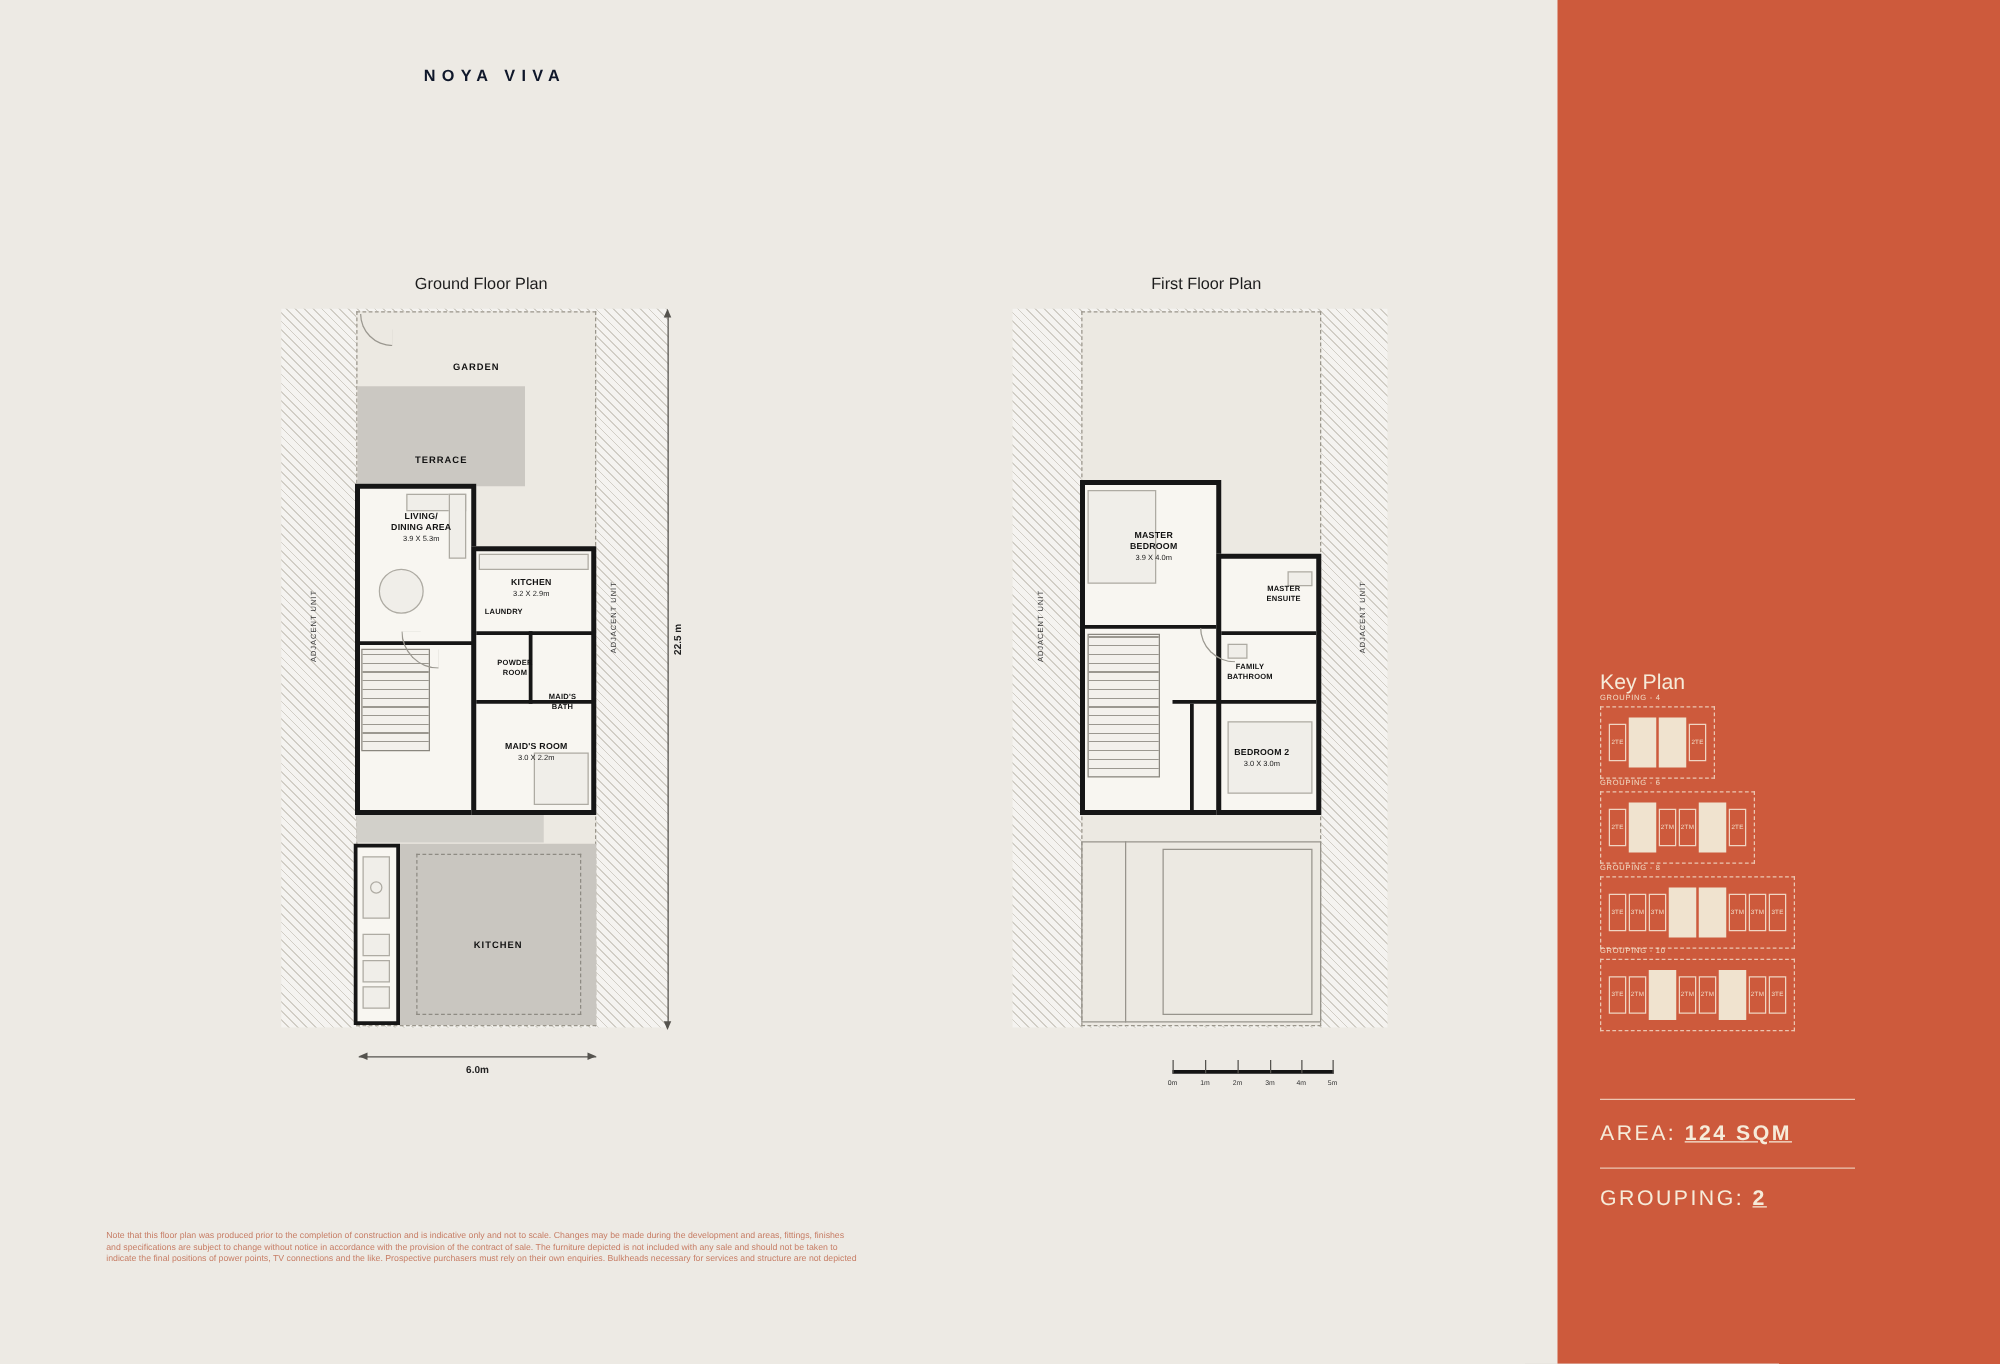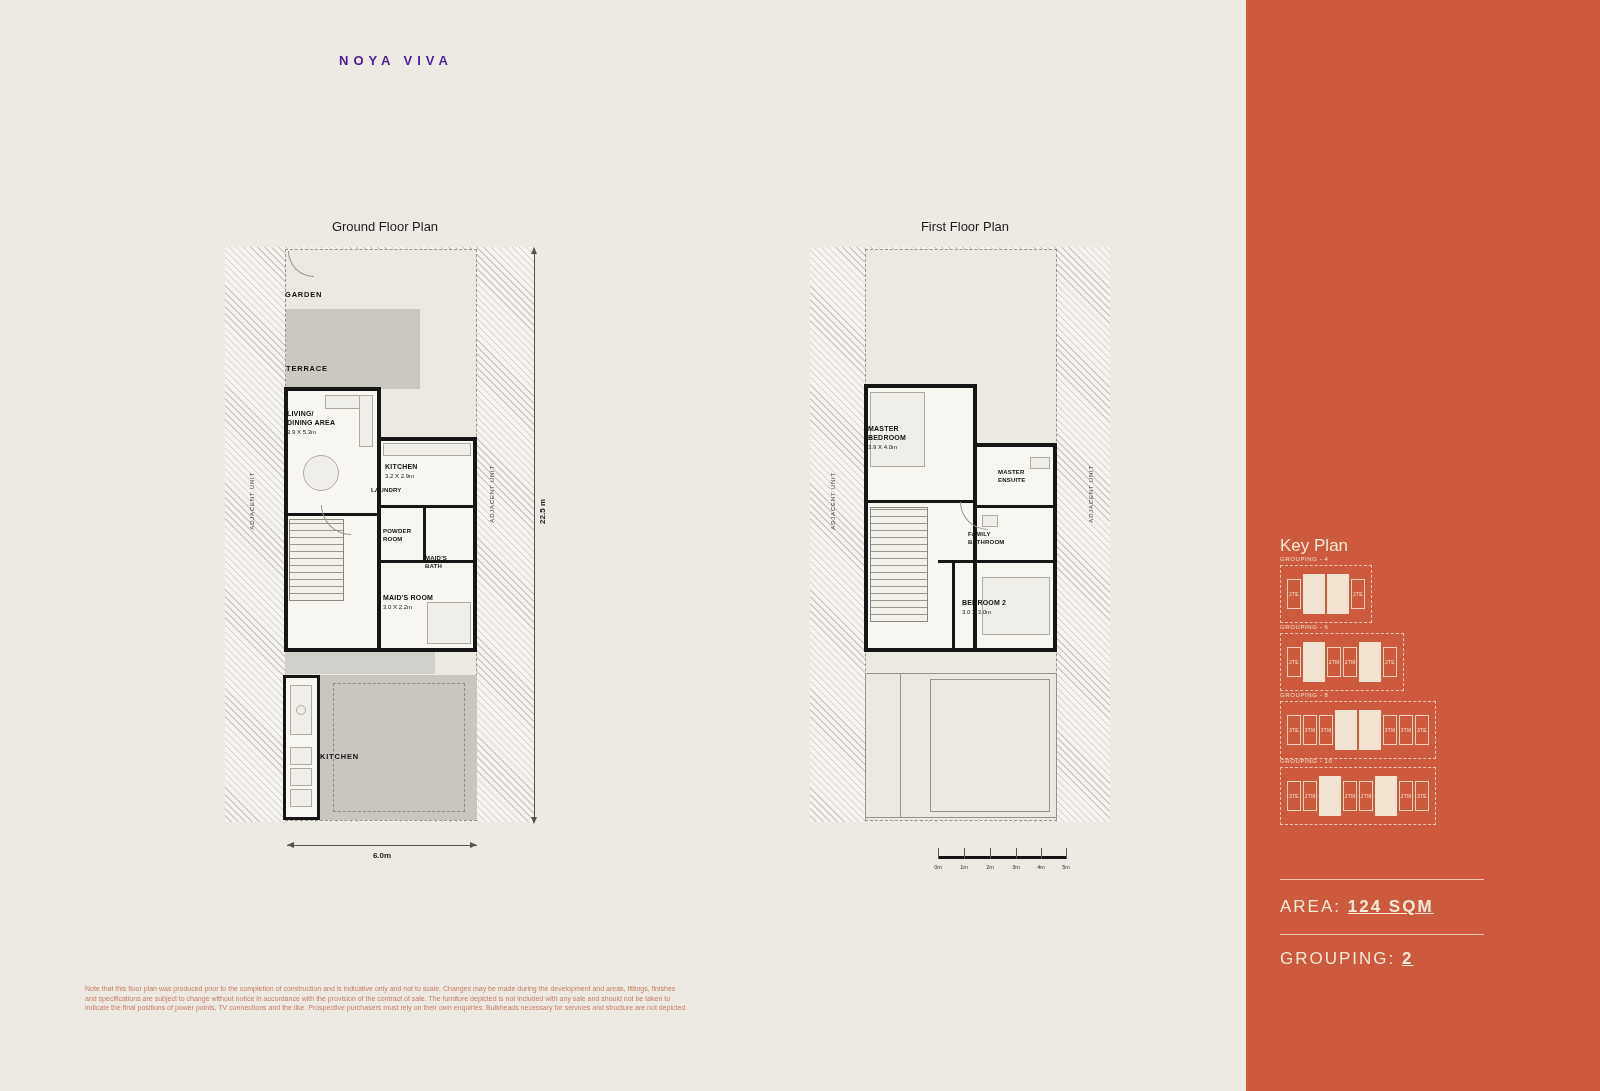--- a/index.html
+++ b/index.html
@@ -1,37 +1,37 @@
 <!DOCTYPE html>
 <html><head>
 <meta charset="utf-8">
 <style>
   * { margin:0; padding:0; box-sizing:border-box; }
   body { background:#d8d5cf; font-family:"Liberation Sans", sans-serif; }
   .page { position:relative; width:1600px; height:1091px; background:#EDEAE4; overflow:hidden; }
 
   
-  .brand { position:absolute; left:339px; top:53px; font-size:13px; letter-spacing:5px; font-weight:600; color:#4c1d95; }
+  .brand { position:absolute; left:339px; top:53px; font-size:13px; letter-spacing:5px; font-weight:600; color:#0f172a; }
 
   
   .plan-title { position:absolute; font-size:13px; color:#1d1d1d; text-align:center; }
   .plan { position:absolute; }
   .hatch { position:absolute; background-color:#E8E5DE;
            background-image:repeating-linear-gradient(45deg, rgba(255,255,255,0.55) 0 4px, rgba(150,145,135,0.28) 4px 5px); }
   .plot { position:absolute; background:#ECE9E2; border:1px dashed #9a968c; }
   .gray-area { position:absolute; background:#CBC8C2; }
   .bldg { position:absolute; background:#F8F6F1; border:4px solid #161616; }
   .wall { position:absolute; background:#161616; }
   .stairs { position:absolute; border:1px solid #8a877f;
             background:repeating-linear-gradient(0deg, #F3F1EC 0 6px, #9b9890 6px 7px); }
   .furn { position:absolute; border:1px solid #aeaba3; background:#F0EEE9; }
   .furn-round { border-radius:50%; }
   .arc { position:absolute; border:1px solid #9a978f; border-top:none; border-right:none; border-radius:0 0 0 100%; }
 
-  .lbl { position:absolute; color:#111; }
+  .lbl { position:absolute; text-align:center; color:#111; }
   .room-name { font-weight:bold; font-size:7px; line-height:1.25; letter-spacing:0.2px; white-space:pre-line; display:block; }
   .room-dims { font-size:6px; display:block; margin-top:1px; color:#222; }
   .zone-name { font-weight:bold; font-size:7.5px; letter-spacing:0.8px; }
   .tiny .room-name { font-size:6px; }
 
   .adjacent { position:absolute; writing-mode:vertical-rl; transform:rotate(180deg); font-size:6px; letter-spacing:0.8px; color:#3a3a3a; }
 
   .dim-line-v { position:absolute; width:1px; background:#55534e; }
   .dim-line-h { position:absolute; height:1px; background:#55534e; }
   .dim-lbl-v { position:absolute; writing-mode:vertical-rl; transform:rotate(180deg); font-size:8px; font-weight:bold; color:#222; }

